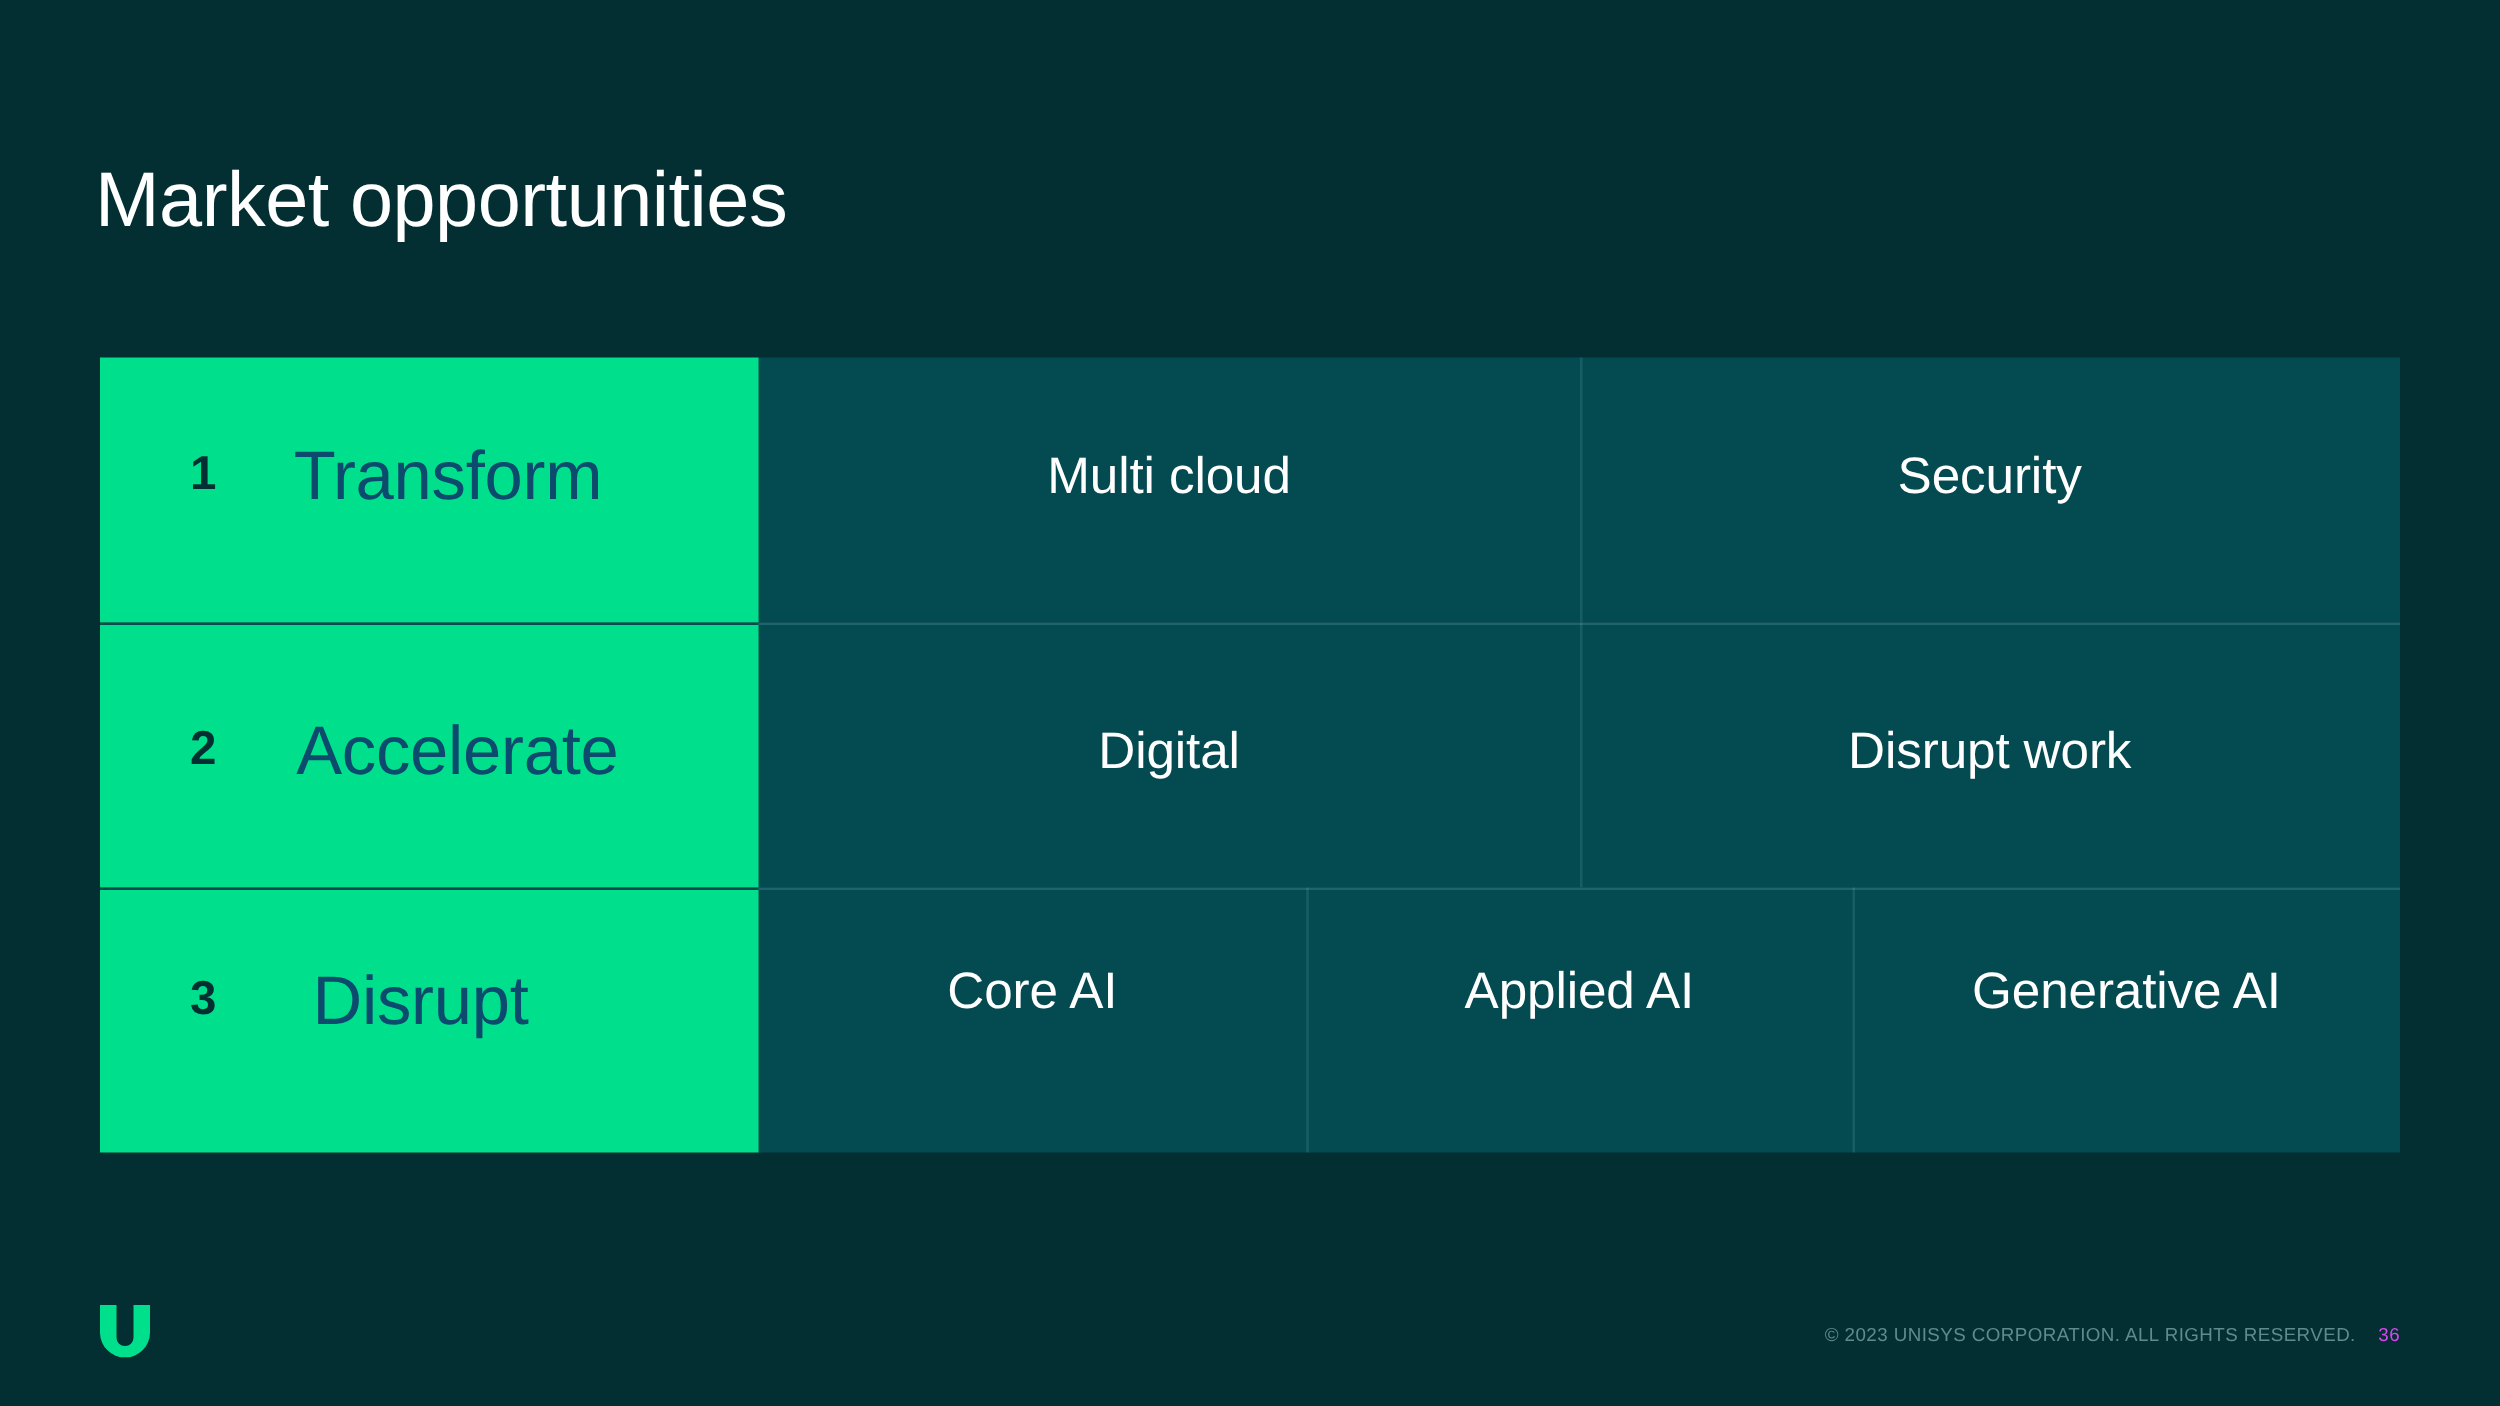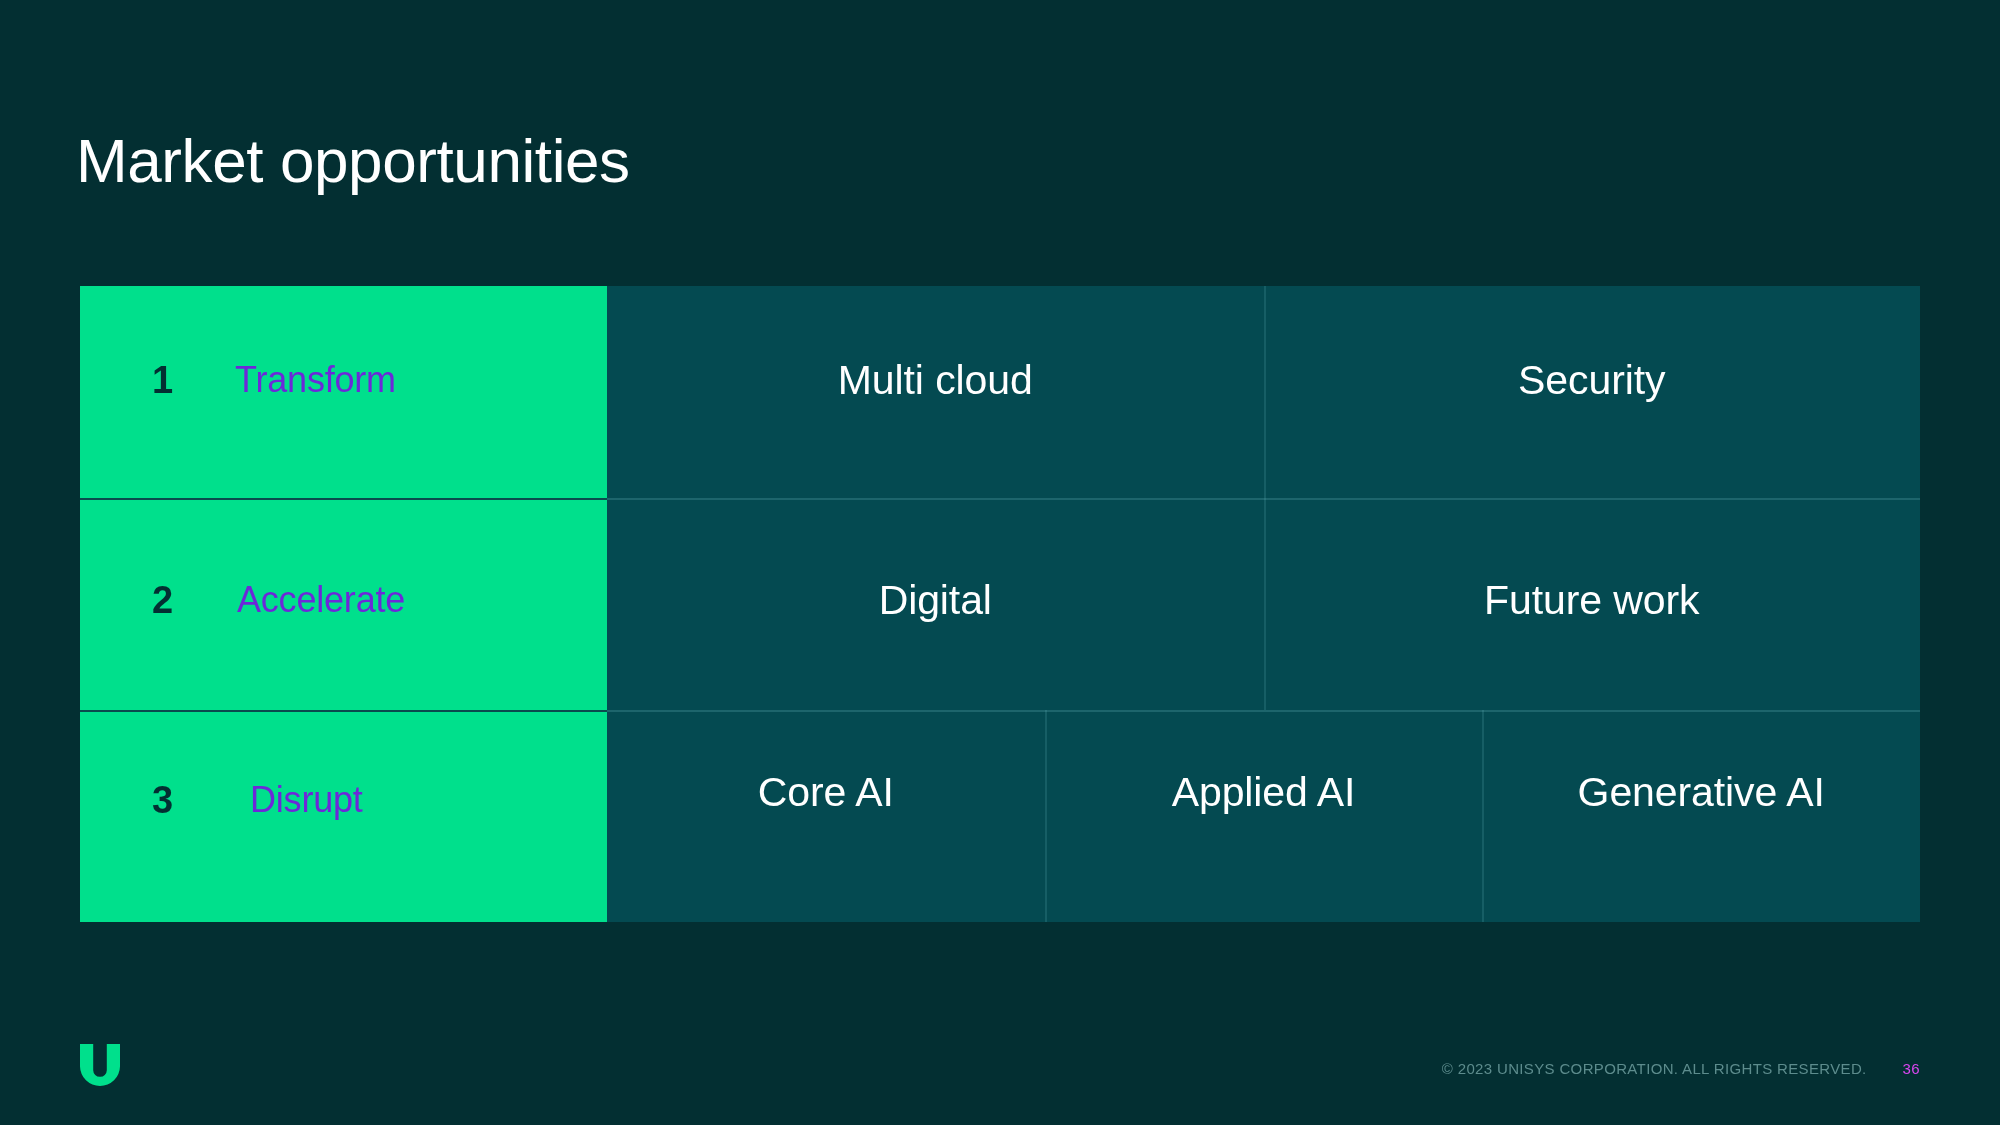--- a/index.html
+++ b/index.html
@@ -79,23 +79,23 @@
     transform: translateY(-50%);
     font-size: 38px;
     font-weight: 700;
     color: #032f32;
     letter-spacing: 0.2px;
   }
   .row-title {
     position: absolute;
     top: 50%;
     transform: translateY(-50%);
-    font-size: 36px;
+    font-size: 55px;
     font-weight: 400;
-    color: #6d28d9;
+    color: #0c4a6e;
     letter-spacing: -0.2px;
     white-space: nowrap;
   }
   .row-title.pos-a { left: 155px; }
   .row-title.pos-b { left: 157px; }
   .row-title.pos-c { left: 170px; }
 
   
   .row-items {
     position: relative;
@@ -150,21 +150,21 @@
     top: 1044px;
     width: 40px;
     height: 42px;
   }
   .footer-note {
     position: absolute;
     right: 80px;
     top: 1060px;
     display: flex;
     align-items: center;
-    gap: 36px;
+    gap: 18px;
     font-size: 15px;
     letter-spacing: 0.35px;
     color: #5d8c8d;
     white-space: nowrap;
   }
   .page-num {
     color: #d946ef;
   }
 </style>
 </head>
@@ -187,21 +187,21 @@
       </div>
     </div>
 
     <div class="matrix-row row-2">
       <div class="row-label">
         <span class="row-number">2</span>
         <span class="row-title pos-b">Accelerate</span>
       </div>
       <div class="row-items">
         <div class="item-cell">Digital</div>
-        <div class="item-cell">Future work</div>
+        <div class="item-cell">Disrupt work</div>
       </div>
     </div>
 
     <div class="matrix-row row-3">
       <div class="row-label">
         <span class="row-number">3</span>
         <span class="row-title pos-c">Disrupt</span>
       </div>
       <div class="row-items">
         <div class="item-cell">Core AI</div>

